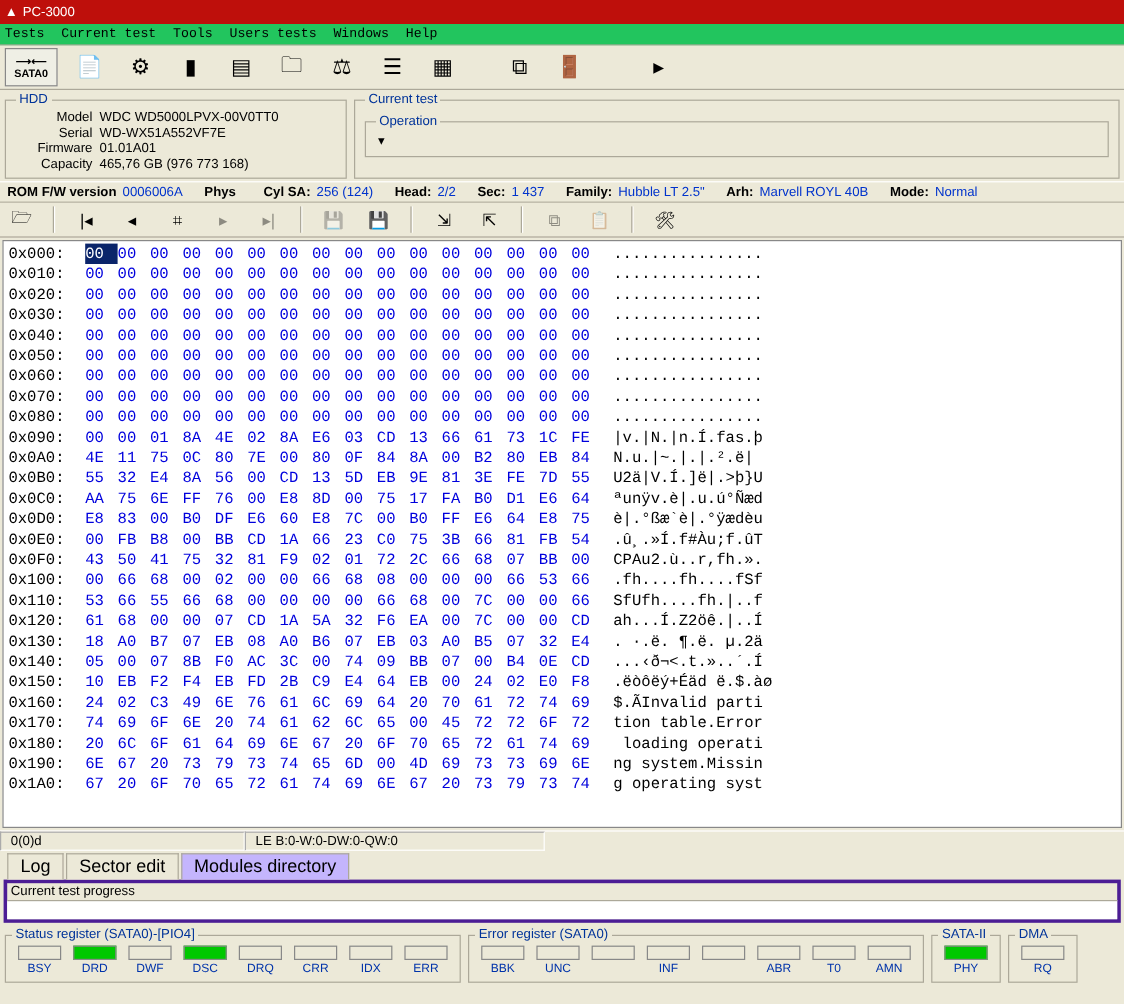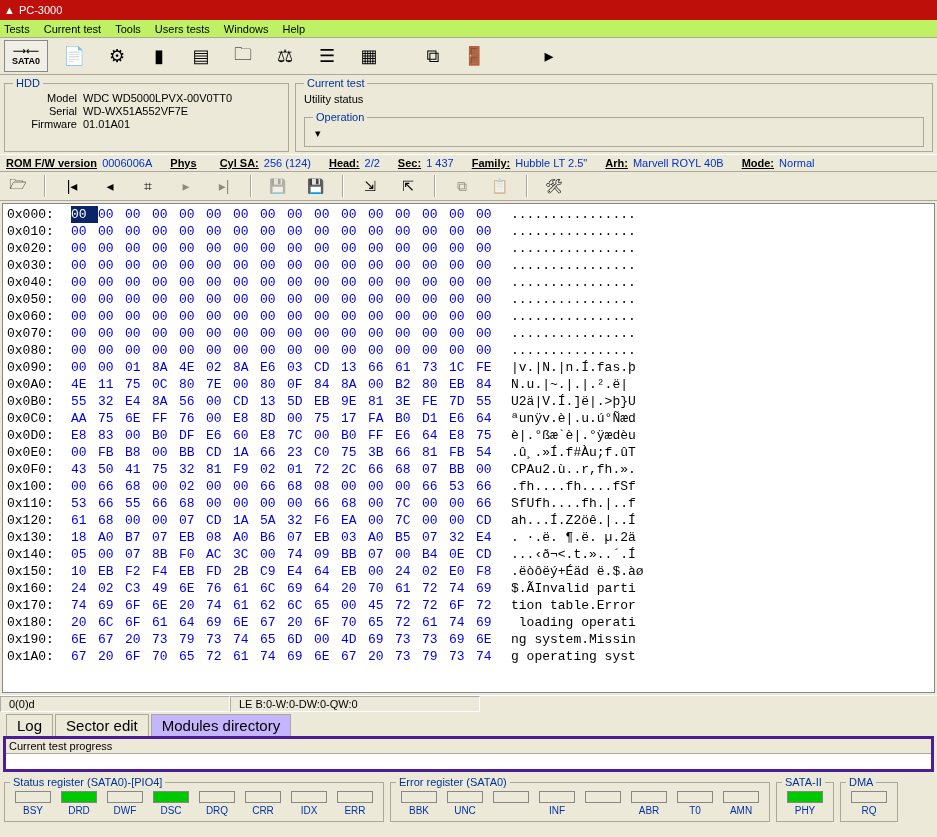--- a/index.html
+++ b/index.html
@@ -17,26 +17,27 @@
     background: #BE0F0B;
     color: #fff;
     display: flex;
     align-items: center;
     padding: 0 4px;
     font-size: 11px;
   }
   .titlebar .logo { margin-right:4px; font-weight:bold; }
   .menubar {
     height: 18px;
-    background: #bef264;
+    background: #22c55e;
     display: flex;
     align-items: center;
     padding: 0 4px;
     font-size: 11px;
     border-bottom: 1px solid #aca899;
+    font-family: Liberation Mono, monospace;
   }
   .menubar span { margin-right: 14px; cursor:default; }
   .toolbar {
     display: flex;
     align-items: center;
     padding: 2px 4px;
     background: #ECE9D8;
     border-bottom: 1px solid #aca899;
     gap: 12px;
   }
@@ -64,21 +65,21 @@
   .ct-inner { padding:2px 0; }
   .infoline {
     display:flex; align-items:center;
     padding: 2px 6px;
     border-top:1px solid #fff;
     border-bottom:1px solid #aca899;
     background:#ECE9D8;
     font-size:11px;
     font-weight:bold;
   }
-  .infoline span.k { font-weight:bold; color:#000; margin-right:2px;text-decoration:underline;}
+  .infoline span.k { font-weight:bold; color:#000; margin-right:2px;}
   .infoline span.v { color:#0033cc; margin-right:18px;font-weight:normal;}
   .toolbar2 {
     display:flex; align-items:center;
     padding:2px 6px;
     border-bottom: 1px solid #aca899;
     background:#ECE9D8;
     gap: 14px;
   }
   .tb2-btn { width:24px;height:24px; display:flex;align-items:center;justify-content:center; font-size:14px;}
   .tb2-sep { width:1px;height:22px;border-left:1px solid #aca899;border-right:1px solid #fff;}
@@ -164,24 +165,27 @@
         <div>WDC WD5000LPVX-00V0TT0</div>
       </div>
     <div class="hdd-row">
         <div class="lbl">Serial</div>
         <div>WD-WX51A552VF7E</div>
       </div>
     <div class="hdd-row">
         <div class="lbl">Firmware</div>
         <div>01.01A01</div>
       </div>
+    <div class="hdd-row">
+        <div class="lbl">Capacity</div>
+        <div>465,76 GB (976 773 168)</div>
+      </div>
   </fieldset>
   <fieldset class="ct">
     <legend>Current test</legend>
-    <div class="ct-inner">Utility status</div>
     <fieldset style="margin-top:4px;">
       <legend>Operation</legend>
       <div style="padding:2px;"><span>▾</span></div>
     </fieldset>
   </fieldset>
 </div>
 
 <div class="infoline">
   <span class="k">ROM F/W version</span>&nbsp;<span class="v">0006006A</span>
   <span class="k">Phys</span><span class="v">&nbsp;</span>
@@ -210,21 +214,21 @@
   <div class="tb2-sep"></div>
   <div class="tb2-btn" style="opacity:.4;">⧉</div>
   <div class="tb2-btn" style="opacity:.4;">📋</div>
   <div class="tb2-sep"></div>
   <div class="tb2-btn">🛠</div>
 </div>
 
 <div class="hexview" id="hexview"><div class="hex-row"><span class="hx-addr">0x000:</span><span class="hx-bytes"><span class="hx-b sel">00</span><span class="hx-b">00</span><span class="hx-b">00</span><span class="hx-b">00</span><span class="hx-b">00</span><span class="hx-b">00</span><span class="hx-b">00</span><span class="hx-b">00</span><span class="hx-b">00</span><span class="hx-b">00</span><span class="hx-b">00</span><span class="hx-b">00</span><span class="hx-b">00</span><span class="hx-b">00</span><span class="hx-b">00</span><span class="hx-b">00</span></span><span class="hx-ascii">................</span></div><div class="hex-row"><span class="hx-addr">0x010:</span><span class="hx-bytes"><span class="hx-b">00</span><span class="hx-b">00</span><span class="hx-b">00</span><span class="hx-b">00</span><span class="hx-b">00</span><span class="hx-b">00</span><span class="hx-b">00</span><span class="hx-b">00</span><span class="hx-b">00</span><span class="hx-b">00</span><span class="hx-b">00</span><span class="hx-b">00</span><span class="hx-b">00</span><span class="hx-b">00</span><span class="hx-b">00</span><span class="hx-b">00</span></span><span class="hx-ascii">................</span></div><div class="hex-row"><span class="hx-addr">0x020:</span><span class="hx-bytes"><span class="hx-b">00</span><span class="hx-b">00</span><span class="hx-b">00</span><span class="hx-b">00</span><span class="hx-b">00</span><span class="hx-b">00</span><span class="hx-b">00</span><span class="hx-b">00</span><span class="hx-b">00</span><span class="hx-b">00</span><span class="hx-b">00</span><span class="hx-b">00</span><span class="hx-b">00</span><span class="hx-b">00</span><span class="hx-b">00</span><span class="hx-b">00</span></span><span class="hx-ascii">................</span></div><div class="hex-row"><span class="hx-addr">0x030:</span><span class="hx-bytes"><span class="hx-b">00</span><span class="hx-b">00</span><span class="hx-b">00</span><span class="hx-b">00</span><span class="hx-b">00</span><span class="hx-b">00</span><span class="hx-b">00</span><span class="hx-b">00</span><span class="hx-b">00</span><span class="hx-b">00</span><span class="hx-b">00</span><span class="hx-b">00</span><span class="hx-b">00</span><span class="hx-b">00</span><span class="hx-b">00</span><span class="hx-b">00</span></span><span class="hx-ascii">................</span></div><div class="hex-row"><span class="hx-addr">0x040:</span><span class="hx-bytes"><span class="hx-b">00</span><span class="hx-b">00</span><span class="hx-b">00</span><span class="hx-b">00</span><span class="hx-b">00</span><span class="hx-b">00</span><span class="hx-b">00</span><span class="hx-b">00</span><span class="hx-b">00</span><span class="hx-b">00</span><span class="hx-b">00</span><span class="hx-b">00</span><span class="hx-b">00</span><span class="hx-b">00</span><span class="hx-b">00</span><span class="hx-b">00</span></span><span class="hx-ascii">................</span></div><div class="hex-row"><span class="hx-addr">0x050:</span><span class="hx-bytes"><span class="hx-b">00</span><span class="hx-b">00</span><span class="hx-b">00</span><span class="hx-b">00</span><span class="hx-b">00</span><span class="hx-b">00</span><span class="hx-b">00</span><span class="hx-b">00</span><span class="hx-b">00</span><span class="hx-b">00</span><span class="hx-b">00</span><span class="hx-b">00</span><span class="hx-b">00</span><span class="hx-b">00</span><span class="hx-b">00</span><span class="hx-b">00</span></span><span class="hx-ascii">................</span></div><div class="hex-row"><span class="hx-addr">0x060:</span><span class="hx-bytes"><span class="hx-b">00</span><span class="hx-b">00</span><span class="hx-b">00</span><span class="hx-b">00</span><span class="hx-b">00</span><span class="hx-b">00</span><span class="hx-b">00</span><span class="hx-b">00</span><span class="hx-b">00</span><span class="hx-b">00</span><span class="hx-b">00</span><span class="hx-b">00</span><span class="hx-b">00</span><span class="hx-b">00</span><span class="hx-b">00</span><span class="hx-b">00</span></span><span class="hx-ascii">................</span></div><div class="hex-row"><span class="hx-addr">0x070:</span><span class="hx-bytes"><span class="hx-b">00</span><span class="hx-b">00</span><span class="hx-b">00</span><span class="hx-b">00</span><span class="hx-b">00</span><span class="hx-b">00</span><span class="hx-b">00</span><span class="hx-b">00</span><span class="hx-b">00</span><span class="hx-b">00</span><span class="hx-b">00</span><span class="hx-b">00</span><span class="hx-b">00</span><span class="hx-b">00</span><span class="hx-b">00</span><span class="hx-b">00</span></span><span class="hx-ascii">................</span></div><div class="hex-row"><span class="hx-addr">0x080:</span><span class="hx-bytes"><span class="hx-b">00</span><span class="hx-b">00</span><span class="hx-b">00</span><span class="hx-b">00</span><span class="hx-b">00</span><span class="hx-b">00</span><span class="hx-b">00</span><span class="hx-b">00</span><span class="hx-b">00</span><span class="hx-b">00</span><span class="hx-b">00</span><span class="hx-b">00</span><span class="hx-b">00</span><span class="hx-b">00</span><span class="hx-b">00</span><span class="hx-b">00</span></span><span class="hx-ascii">................</span></div><div class="hex-row"><span class="hx-addr">0x090:</span><span class="hx-bytes"><span class="hx-b">00</span><span class="hx-b">00</span><span class="hx-b">01</span><span class="hx-b">8A</span><span class="hx-b">4E</span><span class="hx-b">02</span><span class="hx-b">8A</span><span class="hx-b">E6</span><span class="hx-b">03</span><span class="hx-b">CD</span><span class="hx-b">13</span><span class="hx-b">66</span><span class="hx-b">61</span><span class="hx-b">73</span><span class="hx-b">1C</span><span class="hx-b">FE</span></span><span class="hx-ascii">|v.|N.|n.Í.fas.þ</span></div><div class="hex-row"><span class="hx-addr">0x0A0:</span><span class="hx-bytes"><span class="hx-b">4E</span><span class="hx-b">11</span><span class="hx-b">75</span><span class="hx-b">0C</span><span class="hx-b">80</span><span class="hx-b">7E</span><span class="hx-b">00</span><span class="hx-b">80</span><span class="hx-b">0F</span><span class="hx-b">84</span><span class="hx-b">8A</span><span class="hx-b">00</span><span class="hx-b">B2</span><span class="hx-b">80</span><span class="hx-b">EB</span><span class="hx-b">84</span></span><span class="hx-ascii">N.u.|~.|.|.².ë|</span></div><div class="hex-row"><span class="hx-addr">0x0B0:</span><span class="hx-bytes"><span class="hx-b">55</span><span class="hx-b">32</span><span class="hx-b">E4</span><span class="hx-b">8A</span><span class="hx-b">56</span><span class="hx-b">00</span><span class="hx-b">CD</span><span class="hx-b">13</span><span class="hx-b">5D</span><span class="hx-b">EB</span><span class="hx-b">9E</span><span class="hx-b">81</span><span class="hx-b">3E</span><span class="hx-b">FE</span><span class="hx-b">7D</span><span class="hx-b">55</span></span><span class="hx-ascii">U2ä|V.Í.]ë|.&gt;þ}U</span></div><div class="hex-row"><span class="hx-addr">0x0C0:</span><span class="hx-bytes"><span class="hx-b">AA</span><span class="hx-b">75</span><span class="hx-b">6E</span><span class="hx-b">FF</span><span class="hx-b">76</span><span class="hx-b">00</span><span class="hx-b">E8</span><span class="hx-b">8D</span><span class="hx-b">00</span><span class="hx-b">75</span><span class="hx-b">17</span><span class="hx-b">FA</span><span class="hx-b">B0</span><span class="hx-b">D1</span><span class="hx-b">E6</span><span class="hx-b">64</span></span><span class="hx-ascii">ªunÿv.è|.u.ú°Ñæd</span></div><div class="hex-row"><span class="hx-addr">0x0D0:</span><span class="hx-bytes"><span class="hx-b">E8</span><span class="hx-b">83</span><span class="hx-b">00</span><span class="hx-b">B0</span><span class="hx-b">DF</span><span class="hx-b">E6</span><span class="hx-b">60</span><span class="hx-b">E8</span><span class="hx-b">7C</span><span class="hx-b">00</span><span class="hx-b">B0</span><span class="hx-b">FF</span><span class="hx-b">E6</span><span class="hx-b">64</span><span class="hx-b">E8</span><span class="hx-b">75</span></span><span class="hx-ascii">è|.°ßæ`è|.°ÿædèu</span></div><div class="hex-row"><span class="hx-addr">0x0E0:</span><span class="hx-bytes"><span class="hx-b">00</span><span class="hx-b">FB</span><span class="hx-b">B8</span><span class="hx-b">00</span><span class="hx-b">BB</span><span class="hx-b">CD</span><span class="hx-b">1A</span><span class="hx-b">66</span><span class="hx-b">23</span><span class="hx-b">C0</span><span class="hx-b">75</span><span class="hx-b">3B</span><span class="hx-b">66</span><span class="hx-b">81</span><span class="hx-b">FB</span><span class="hx-b">54</span></span><span class="hx-ascii">.û¸.»Í.f#Àu;f.ûT</span></div><div class="hex-row"><span class="hx-addr">0x0F0:</span><span class="hx-bytes"><span class="hx-b">43</span><span class="hx-b">50</span><span class="hx-b">41</span><span class="hx-b">75</span><span class="hx-b">32</span><span class="hx-b">81</span><span class="hx-b">F9</span><span class="hx-b">02</span><span class="hx-b">01</span><span class="hx-b">72</span><span class="hx-b">2C</span><span class="hx-b">66</span><span class="hx-b">68</span><span class="hx-b">07</span><span class="hx-b">BB</span><span class="hx-b">00</span></span><span class="hx-ascii">CPAu2.ù..r,fh.».</span></div><div class="hex-row"><span class="hx-addr">0x100:</span><span class="hx-bytes"><span class="hx-b">00</span><span class="hx-b">66</span><span class="hx-b">68</span><span class="hx-b">00</span><span class="hx-b">02</span><span class="hx-b">00</span><span class="hx-b">00</span><span class="hx-b">66</span><span class="hx-b">68</span><span class="hx-b">08</span><span class="hx-b">00</span><span class="hx-b">00</span><span class="hx-b">00</span><span class="hx-b">66</span><span class="hx-b">53</span><span class="hx-b">66</span></span><span class="hx-ascii">.fh....fh....fSf</span></div><div class="hex-row"><span class="hx-addr">0x110:</span><span class="hx-bytes"><span class="hx-b">53</span><span class="hx-b">66</span><span class="hx-b">55</span><span class="hx-b">66</span><span class="hx-b">68</span><span class="hx-b">00</span><span class="hx-b">00</span><span class="hx-b">00</span><span class="hx-b">00</span><span class="hx-b">66</span><span class="hx-b">68</span><span class="hx-b">00</span><span class="hx-b">7C</span><span class="hx-b">00</span><span class="hx-b">00</span><span class="hx-b">66</span></span><span class="hx-ascii">SfUfh....fh.|..f</span></div><div class="hex-row"><span class="hx-addr">0x120:</span><span class="hx-bytes"><span class="hx-b">61</span><span class="hx-b">68</span><span class="hx-b">00</span><span class="hx-b">00</span><span class="hx-b">07</span><span class="hx-b">CD</span><span class="hx-b">1A</span><span class="hx-b">5A</span><span class="hx-b">32</span><span class="hx-b">F6</span><span class="hx-b">EA</span><span class="hx-b">00</span><span class="hx-b">7C</span><span class="hx-b">00</span><span class="hx-b">00</span><span class="hx-b">CD</span></span><span class="hx-ascii">ah...Í.Z2öê.|..Í</span></div><div class="hex-row"><span class="hx-addr">0x130:</span><span class="hx-bytes"><span class="hx-b">18</span><span class="hx-b">A0</span><span class="hx-b">B7</span><span class="hx-b">07</span><span class="hx-b">EB</span><span class="hx-b">08</span><span class="hx-b">A0</span><span class="hx-b">B6</span><span class="hx-b">07</span><span class="hx-b">EB</span><span class="hx-b">03</span><span class="hx-b">A0</span><span class="hx-b">B5</span><span class="hx-b">07</span><span class="hx-b">32</span><span class="hx-b">E4</span></span><span class="hx-ascii">. ·.ë. ¶.ë. µ.2ä</span></div><div class="hex-row"><span class="hx-addr">0x140:</span><span class="hx-bytes"><span class="hx-b">05</span><span class="hx-b">00</span><span class="hx-b">07</span><span class="hx-b">8B</span><span class="hx-b">F0</span><span class="hx-b">AC</span><span class="hx-b">3C</span><span class="hx-b">00</span><span class="hx-b">74</span><span class="hx-b">09</span><span class="hx-b">BB</span><span class="hx-b">07</span><span class="hx-b">00</span><span class="hx-b">B4</span><span class="hx-b">0E</span><span class="hx-b">CD</span></span><span class="hx-ascii">...‹ð¬&lt;.t.»..´.Í</span></div><div class="hex-row"><span class="hx-addr">0x150:</span><span class="hx-bytes"><span class="hx-b">10</span><span class="hx-b">EB</span><span class="hx-b">F2</span><span class="hx-b">F4</span><span class="hx-b">EB</span><span class="hx-b">FD</span><span class="hx-b">2B</span><span class="hx-b">C9</span><span class="hx-b">E4</span><span class="hx-b">64</span><span class="hx-b">EB</span><span class="hx-b">00</span><span class="hx-b">24</span><span class="hx-b">02</span><span class="hx-b">E0</span><span class="hx-b">F8</span></span><span class="hx-ascii">.ëòôëý+Éäd ë.$.àø</span></div><div class="hex-row"><span class="hx-addr">0x160:</span><span class="hx-bytes"><span class="hx-b">24</span><span class="hx-b">02</span><span class="hx-b">C3</span><span class="hx-b">49</span><span class="hx-b">6E</span><span class="hx-b">76</span><span class="hx-b">61</span><span class="hx-b">6C</span><span class="hx-b">69</span><span class="hx-b">64</span><span class="hx-b">20</span><span class="hx-b">70</span><span class="hx-b">61</span><span class="hx-b">72</span><span class="hx-b">74</span><span class="hx-b">69</span></span><span class="hx-ascii">$.ÃInvalid parti</span></div><div class="hex-row"><span class="hx-addr">0x170:</span><span class="hx-bytes"><span class="hx-b">74</span><span class="hx-b">69</span><span class="hx-b">6F</span><span class="hx-b">6E</span><span class="hx-b">20</span><span class="hx-b">74</span><span class="hx-b">61</span><span class="hx-b">62</span><span class="hx-b">6C</span><span class="hx-b">65</span><span class="hx-b">00</span><span class="hx-b">45</span><span class="hx-b">72</span><span class="hx-b">72</span><span class="hx-b">6F</span><span class="hx-b">72</span></span><span class="hx-ascii">tion table.Error</span></div><div class="hex-row"><span class="hx-addr">0x180:</span><span class="hx-bytes"><span class="hx-b">20</span><span class="hx-b">6C</span><span class="hx-b">6F</span><span class="hx-b">61</span><span class="hx-b">64</span><span class="hx-b">69</span><span class="hx-b">6E</span><span class="hx-b">67</span><span class="hx-b">20</span><span class="hx-b">6F</span><span class="hx-b">70</span><span class="hx-b">65</span><span class="hx-b">72</span><span class="hx-b">61</span><span class="hx-b">74</span><span class="hx-b">69</span></span><span class="hx-ascii"> loading operati</span></div><div class="hex-row"><span class="hx-addr">0x190:</span><span class="hx-bytes"><span class="hx-b">6E</span><span class="hx-b">67</span><span class="hx-b">20</span><span class="hx-b">73</span><span class="hx-b">79</span><span class="hx-b">73</span><span class="hx-b">74</span><span class="hx-b">65</span><span class="hx-b">6D</span><span class="hx-b">00</span><span class="hx-b">4D</span><span class="hx-b">69</span><span class="hx-b">73</span><span class="hx-b">73</span><span class="hx-b">69</span><span class="hx-b">6E</span></span><span class="hx-ascii">ng system.Missin</span></div><div class="hex-row"><span class="hx-addr">0x1A0:</span><span class="hx-bytes"><span class="hx-b">67</span><span class="hx-b">20</span><span class="hx-b">6F</span><span class="hx-b">70</span><span class="hx-b">65</span><span class="hx-b">72</span><span class="hx-b">61</span><span class="hx-b">74</span><span class="hx-b">69</span><span class="hx-b">6E</span><span class="hx-b">67</span><span class="hx-b">20</span><span class="hx-b">73</span><span class="hx-b">79</span><span class="hx-b">73</span><span class="hx-b">74</span></span><span class="hx-ascii">g operating syst</span></div></div>
 
 <div class="statusbar">
-  <div class="sb-cell" style="width:230px;">0(0)d</div>
+  <div class="sb-cell" style="width:204px;">0(0)d</div>
   <div class="sb-cell" style="width:250px;">LE B:0-W:0-DW:0-QW:0</div>
 </div>
 
 <div class="tabs">
   <div class="tab">Log</div>
   <div class="tab">Sector edit</div>
   <div class="tab active">Modules directory</div>
 </div>
 
 <div style="border:3px solid #4c1d95;margin:0 3px;">

